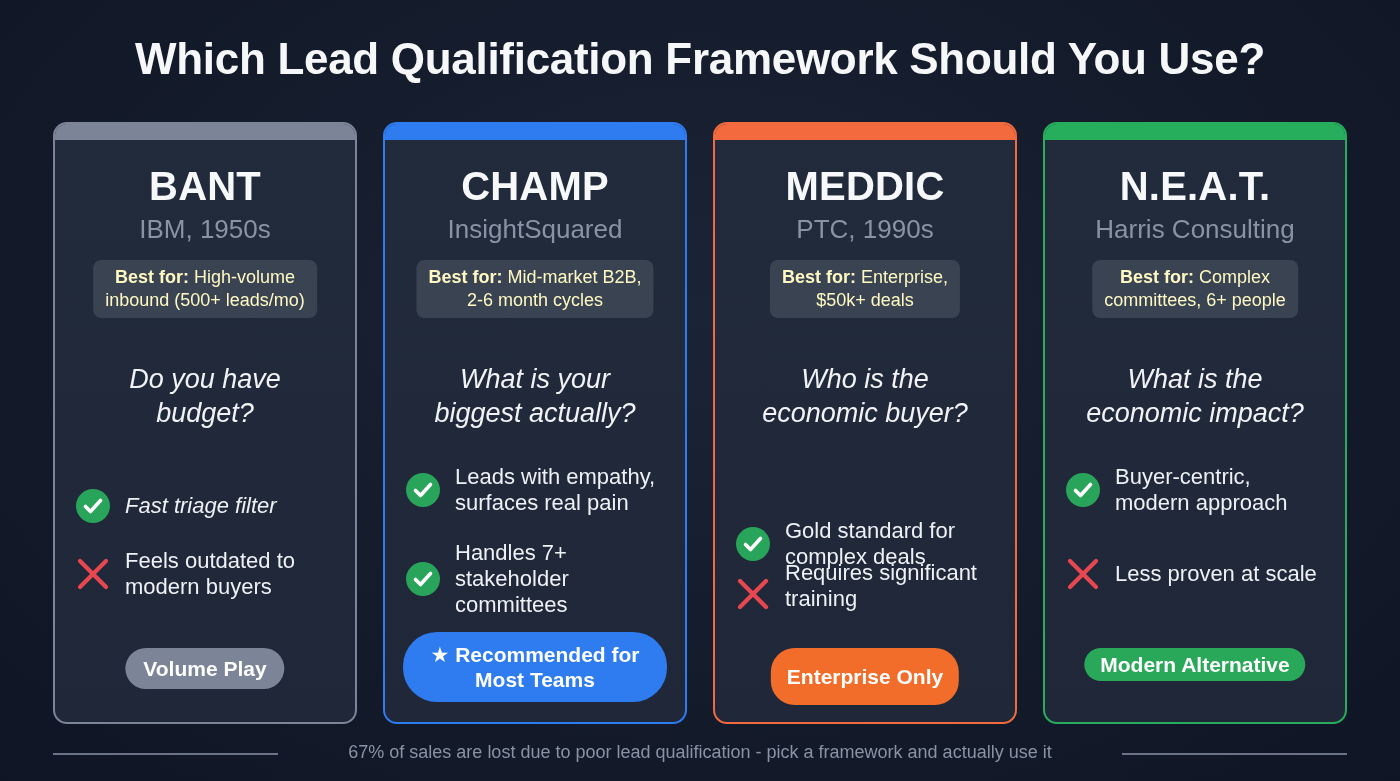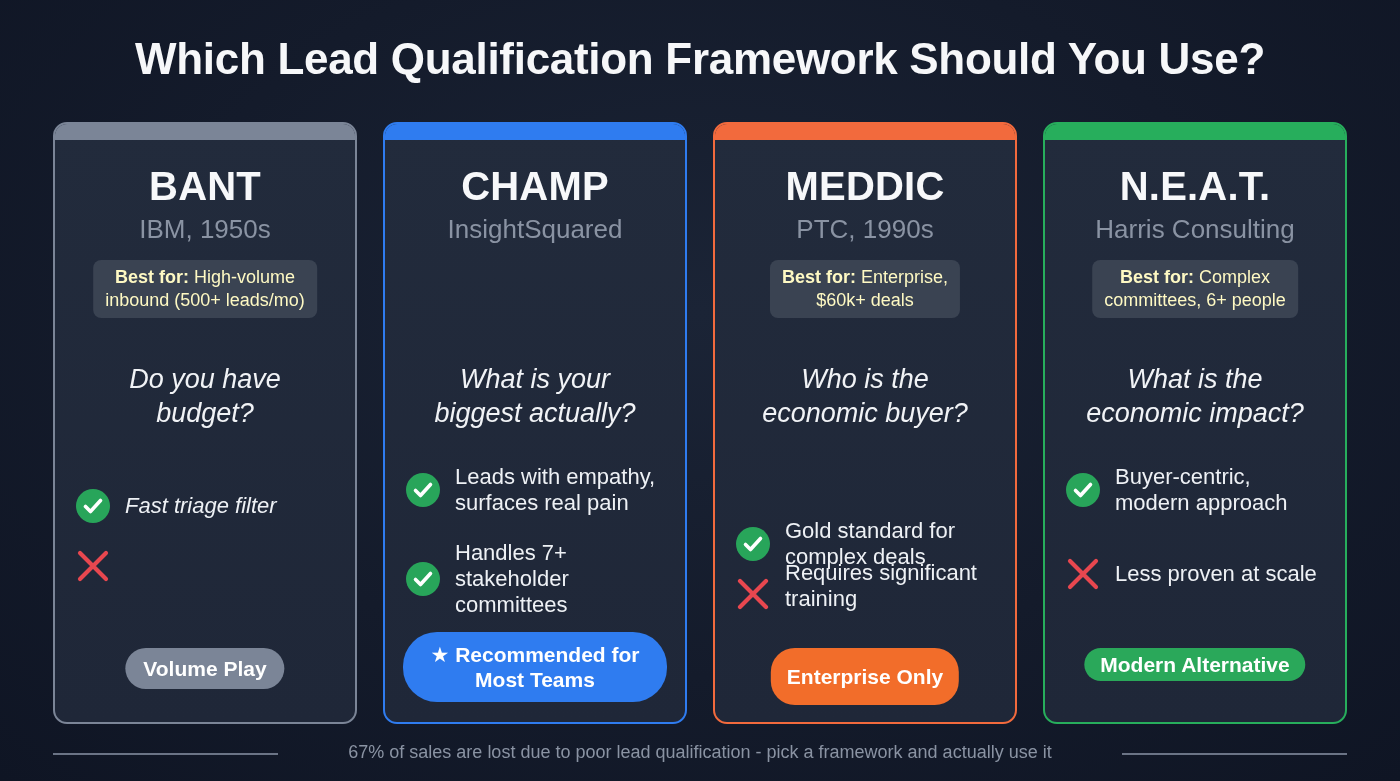--- a/index.html
+++ b/index.html
@@ -86,29 +86,35 @@
               </svg>
           </span>
           <span class="txt">Fast triage filter</span>
         </div>
         <div class="point" style="top:84px;">
           <span class="ico">
             <svg width="36" height="36" viewBox="0 0 36 36">
                 <path d="M5 5 L31 31 M31 5 L5 31" stroke="#e8474f" stroke-width="4.2" stroke-linecap="round"></path>
               </svg>
           </span>
+          <span class="txt" style="width:200px;">Feels outdated to modern buyers</span>
         </div>
       </div>
       <div class="badge" style="top:524px; background:#7b8597; padding:8px 18px;">Volume Play</div>
     </div>
 
     <div class="card" style="left:330px; --accent:#2f7cf0;">
       <div class="topbar"></div>
       <div class="name">CHAMP</div>
       <div class="origin">InsightSquared</div>
+      <div class="bestfor">
+        <b>Best for:</b>
+        <span>Mid-market B2B,</span><br>
+        <span>2-6 month cycles</span>
+      </div>
       <div class="question">
         <span>What is your</span><br>
         <span>biggest actually?</span>
       </div>
       <div class="points">
         <div class="point" style="top:0px;">
           <span class="ico">
             <svg width="36" height="36" viewBox="0 0 36 36">
                 <circle cx="18" cy="18" r="17" fill="#28a55a"></circle>
                 <path d="M10.5 18.5 L15.5 23.5 L25.5 12.5" stroke="#fff" stroke-width="3.6" fill="none" stroke-linecap="round" stroke-linejoin="round"></path>
@@ -133,21 +139,21 @@
       </div>
     </div>
 
     <div class="card" style="left:660px; --accent:#f26a3d;">
       <div class="topbar"></div>
       <div class="name">MEDDIC</div>
       <div class="origin">PTC, 1990s</div>
       <div class="bestfor">
         <b>Best for:</b>
         <span>Enterprise,</span><br>
-        <span>$60k+ deals</span>
+        <span>$50k+ deals</span>
       </div>
       <div class="question">
         <span>Who is the</span><br>
         <span>economic buyer?</span>
       </div>
       <div class="points">
         <div class="point" style="top:12px;margin-top:42px;">
           <span class="ico">
             <svg width="36" height="36" viewBox="0 0 36 36">
                 <circle cx="18" cy="18" r="17" fill="#28a55a"></circle>

